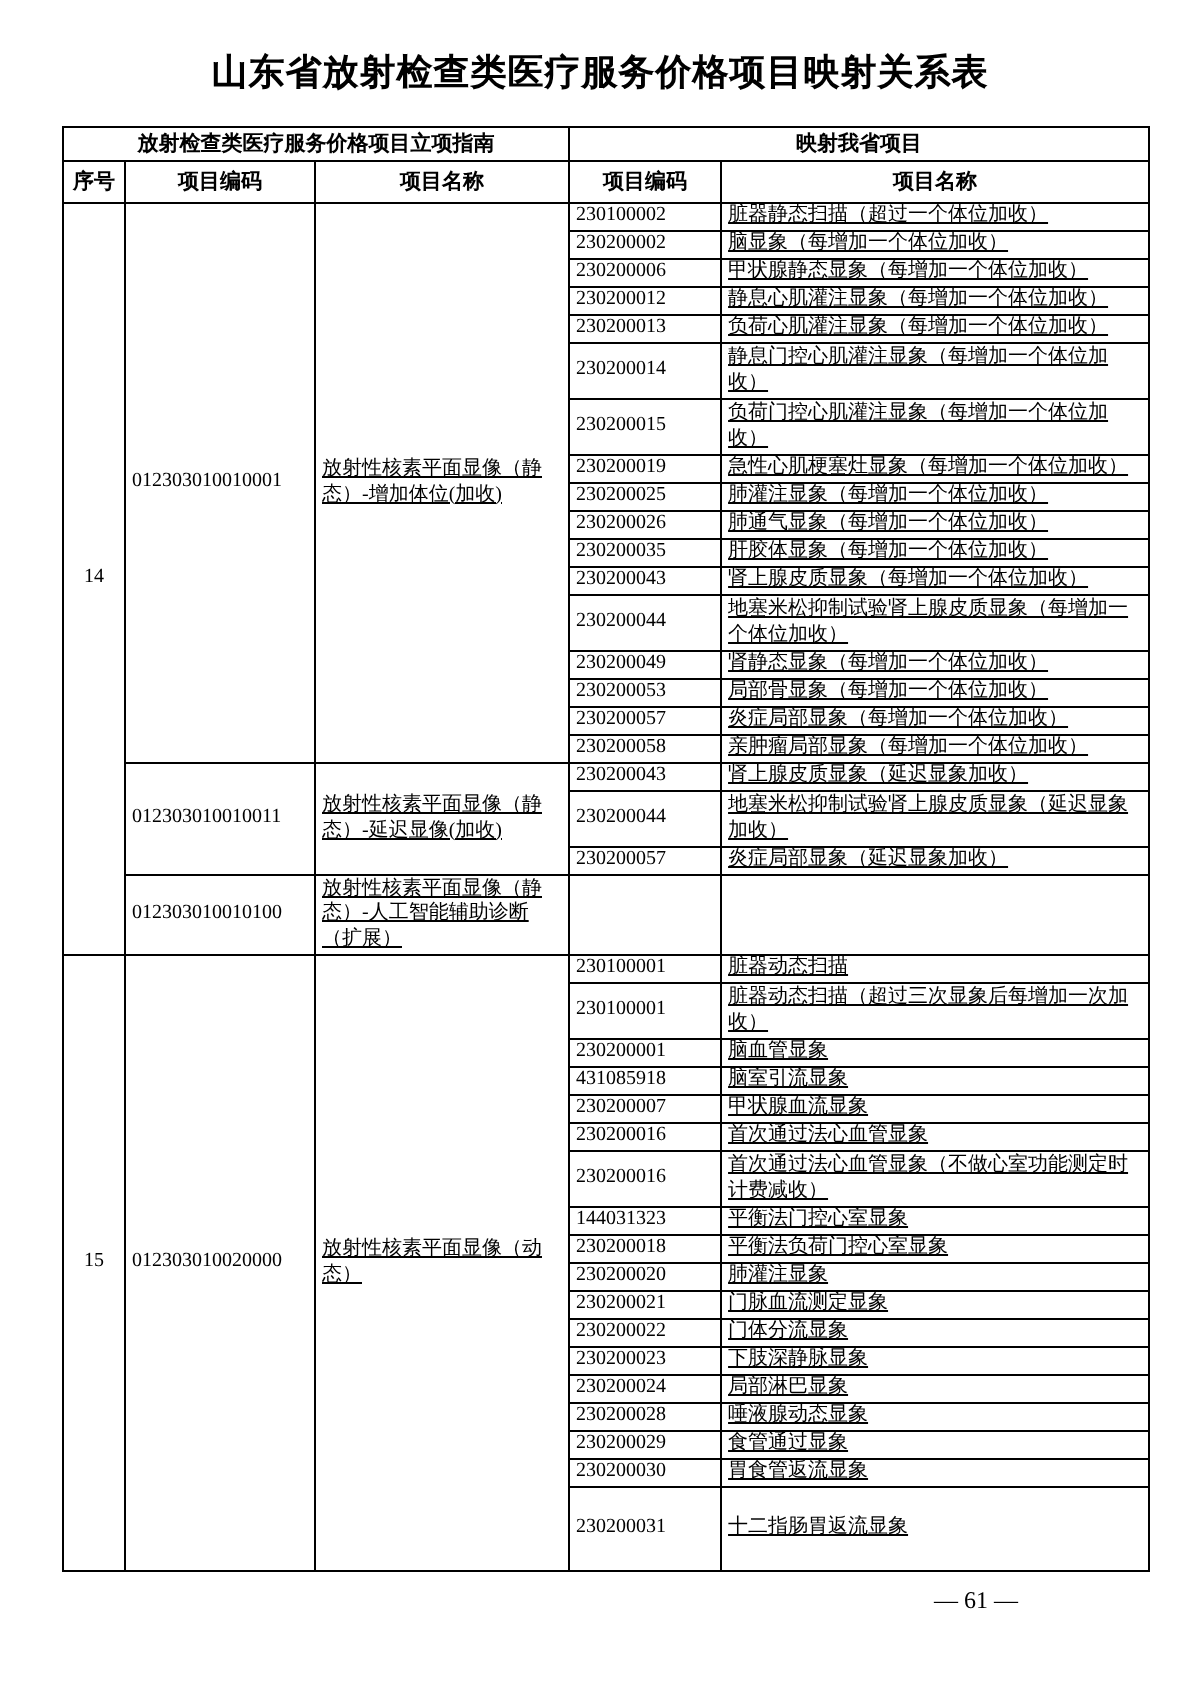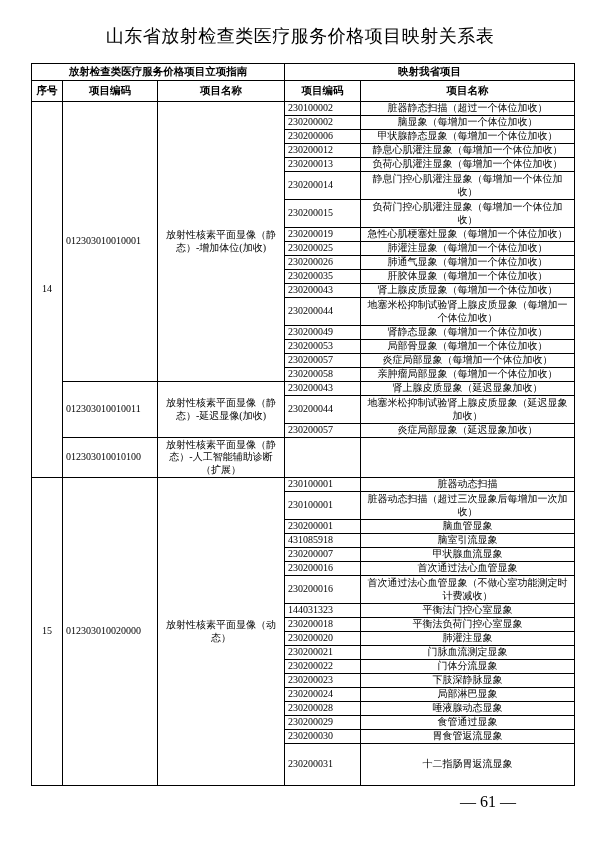--- a/index.html
+++ b/index.html
@@ -16,21 +16,21 @@
   }
   .doc-title {
     position: absolute;
     top: 24px;
     left: 0;
     width: 600px;
     margin: 0;
     text-align: center;
     font-family: "Liberation Sans", "DejaVu Sans", sans-serif;
     font-size: 18px;
-    font-weight: normal;
+    font-weight: bold;
     letter-spacing: 0.5px;
     white-space: nowrap;
   }
   table.mapping {
     position: absolute;
     top: 63px;
     left: 31px;
     width: 543px;
     border-collapse: collapse;
     table-layout: fixed;
@@ -51,32 +51,32 @@
   }
   table.mapping thead tr.colhead th { height: 18px; }
   table.mapping td {
     font-size: 10px;
     line-height: 1.25;
     padding: 0 3px;
     word-break: break-all;
   }
   td.seq  { text-align: center; }
   td.code { text-align: left; letter-spacing: 0; }
-  td.name { text-align: center; }
+  td.name { text-align: left; text-decoration: underline; }
   tr.r1  { height: 14px; }
   tr.r2  { height: 28px; }
   tr.r28 { height: 40px; }
   tr.r3  { height: 42px; }
   .page-number {
     position: absolute;
     top: 793px;
     left: 428px;
     width: 120px;
     text-align: center;
-    font-size: 16px;
+    font-size: 12px;
     white-space: nowrap;
   }
 </style>
 </head>
 <body>
 
 <h1 class="doc-title">山东省放射检查类医疗服务价格项目映射关系表</h1>
 
 <table class="mapping">
   <colgroup>

